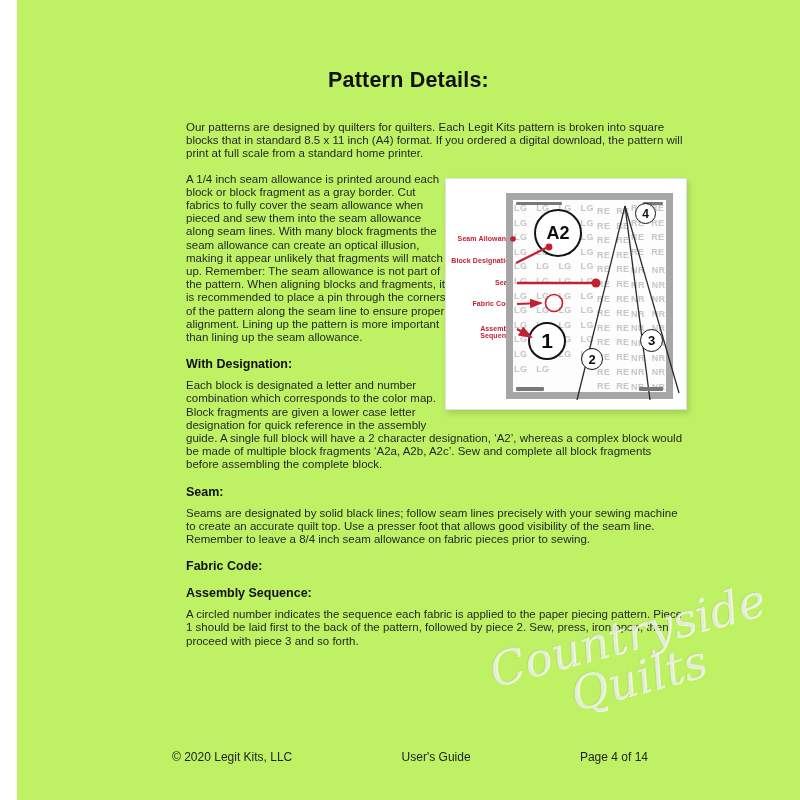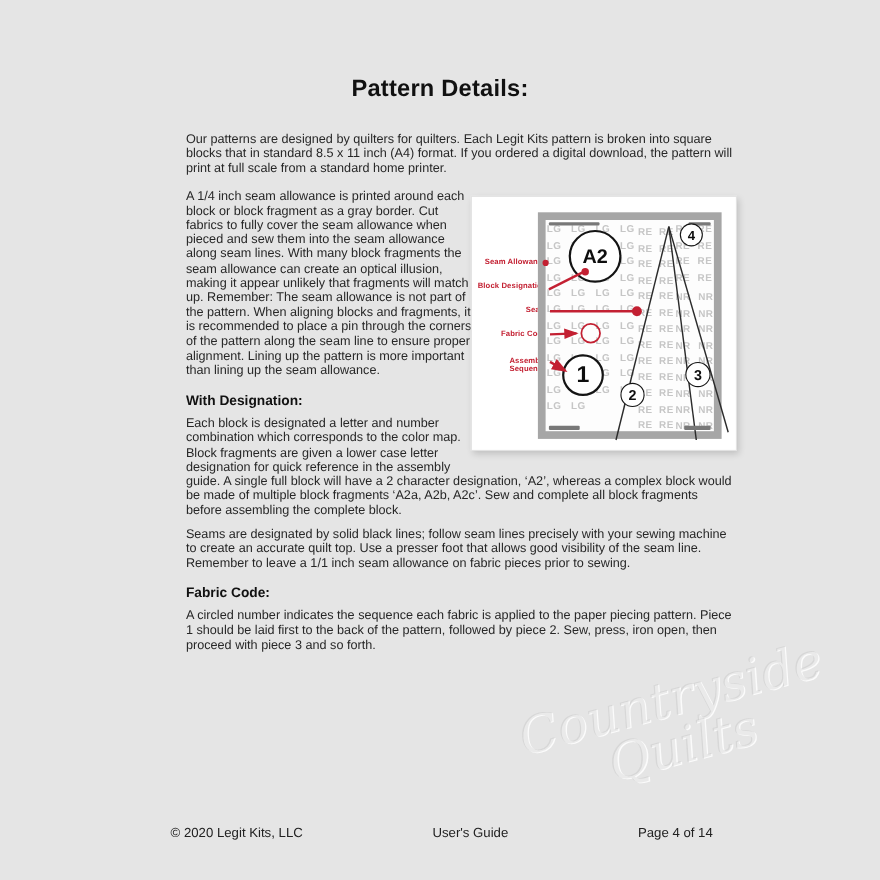--- a/index.html
+++ b/index.html
@@ -1,20 +1,20 @@
 <!DOCTYPE html>
 <html><head>
 <meta charset="utf-8">
 <style>
   html,body{margin:0;padding:0;}
   body{
     width:800px;height:800px;background:#ffffff;position:relative;overflow:hidden;
     font-family:"Liberation Sans","DejaVu Sans",sans-serif;color:#272727;
   }
-  .page{position:absolute;inset:0;background:#e5e5e5;}
+  .page{position:absolute;inset:0;background:#bef264;margin-left:17px;}
 
   .title{
     position:absolute;top:68px;left:0;width:100%;text-align:center;
     font-size:21.5px;font-weight:bold;color:#111;margin:0;letter-spacing:.2px;
   }
 
   .content{position:absolute;left:169px;top:121px;width:498px;font-size:11.5px;line-height:13.2px;}
   .content p{margin:8px 0 0;}
   .content p.intro{margin:0 0 12px;}
   .content h2{font-size:12.5px;line-height:14px;margin:13px 0 0;color:#111;}
@@ -85,24 +85,26 @@
 
   <div class="content">
     <p class="intro">Our patterns are designed by quilters for quilters.  Each Legit Kits pattern is broken into square blocks that in standard 8.5 x 11 inch (A4) format.  If you ordered a digital download, the pattern will print at full scale from a standard home printer.</p>
     <div class="fig-spacer"></div>
 
     <p>A 1/4 inch seam allowance is printed around each block or block fragment as a gray border.  Cut fabrics to fully cover the seam allowance when pieced and sew them into the seam allowance along seam lines.  With many block fragments the seam allowance can create an optical illusion, making it appear unlikely that fragments will match up.  Remember: The seam allowance is not part of the pattern.  When aligning blocks and fragments, it is recommended to place a pin through the corners of the pattern along the seam line to ensure proper alignment. Lining up the pattern is more important than lining up the seam allowance.</p>
 
     <h2>With Designation:</h2>
     <p>Each block is designated a letter and number combination which corresponds to the color map.  Block fragments are given a lower case letter designation for quick reference in the assembly guide.  A single full block will have a 2 character designation, ‘A2’, whereas a complex block would be made of multiple block fragments ‘A2a, A2b, A2c’.   Sew and complete all block fragments before assembling the complete block.</p>
 
-    <p>Seams are designated by solid black lines; follow seam lines precisely with your sewing machine to create an accurate quilt top.  Use a presser foot that allows good visibility of the seam line.  Remember to leave a 1/1 inch seam allowance on fabric pieces prior to sewing.</p>
+    <h2>Seam:</h2>
+    <p>Seams are designated by solid black lines; follow seam lines precisely with your sewing machine to create an accurate quilt top.  Use a presser foot that allows good visibility of the seam line.  Remember to leave a 8/4 inch seam allowance on fabric pieces prior to sewing.</p>
 
     <h2>Fabric Code:</h2>
 
+    <h2>Assembly Sequence:</h2>
     <p>A circled number indicates the sequence each fabric is applied to the paper piecing pattern.  Piece 1 should be laid first to the back of the pattern, followed by piece 2.  Sew, press, iron open, then proceed with piece 3 and so forth.</p>
   </div>
 
   <figure class="diagram">
 
     <div class="dlabel" style="top:56px">Seam Allowance</div>
     <div class="dlabel" style="top:78px">Block Designation</div>
     <div class="dlabel" style="top:100px">Seam</div>
     <div class="dlabel" style="top:121px">Fabric Code</div>
     <div class="dlabel" style="top:146px">Assembly Sequence</div>

